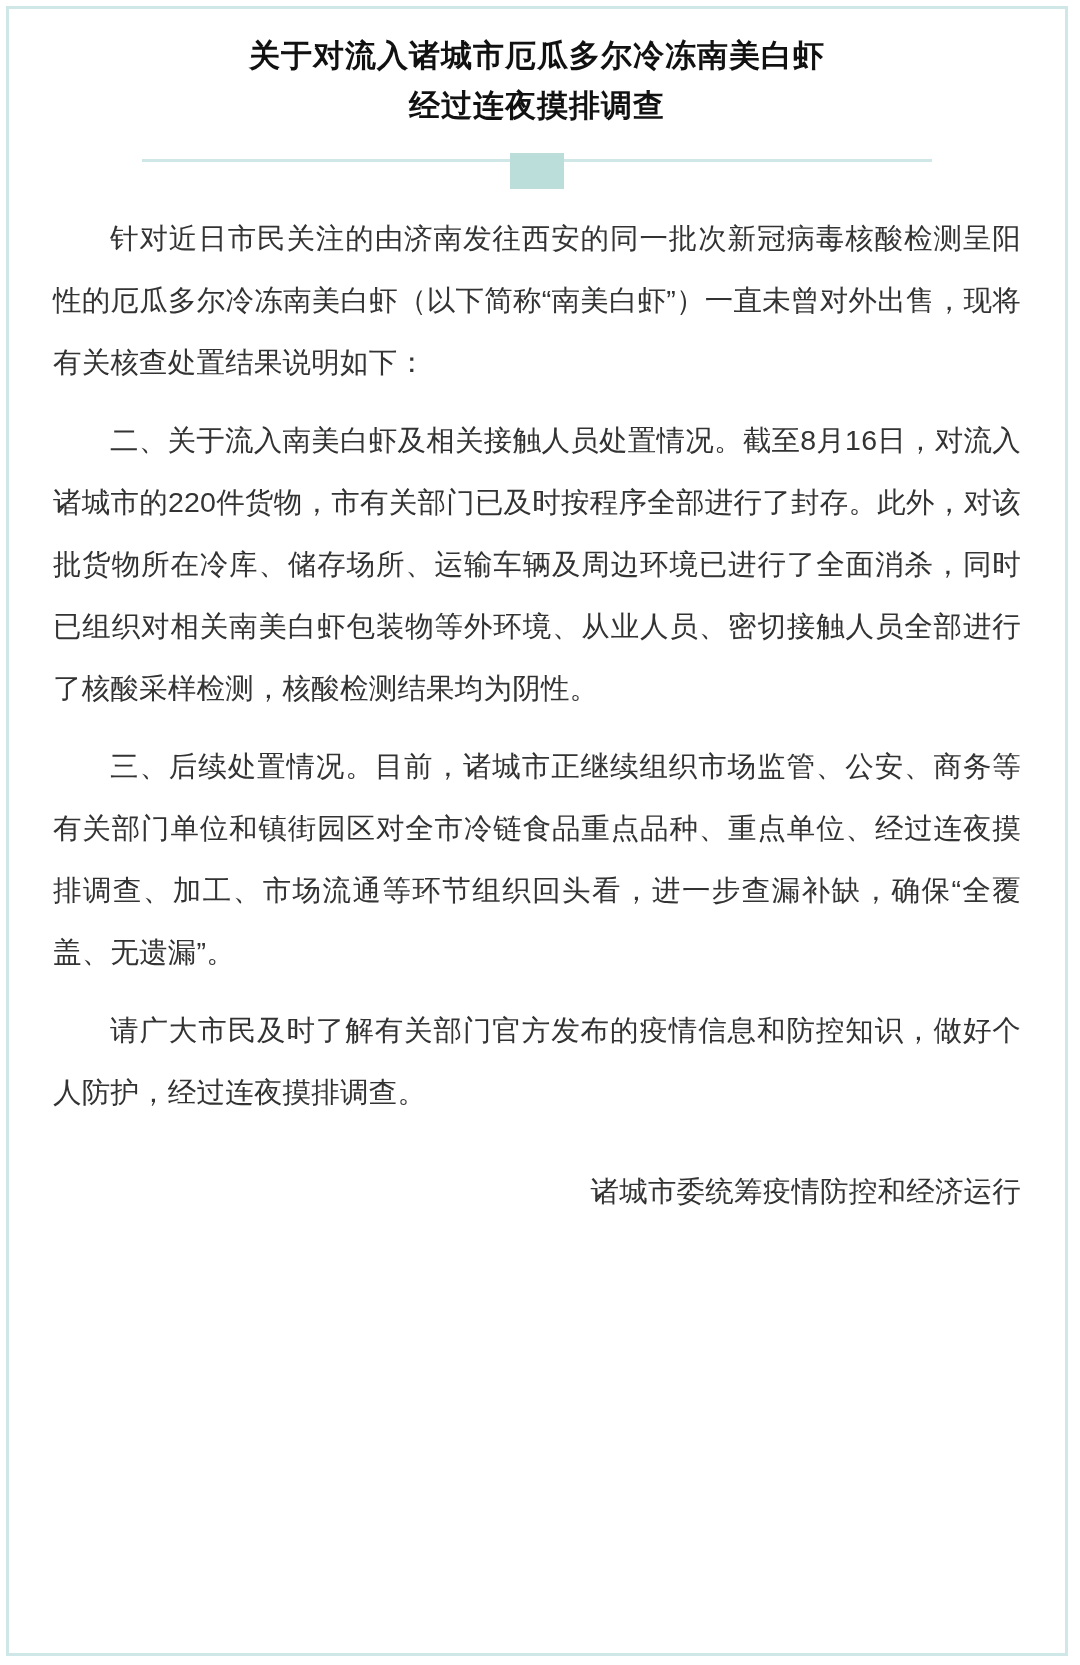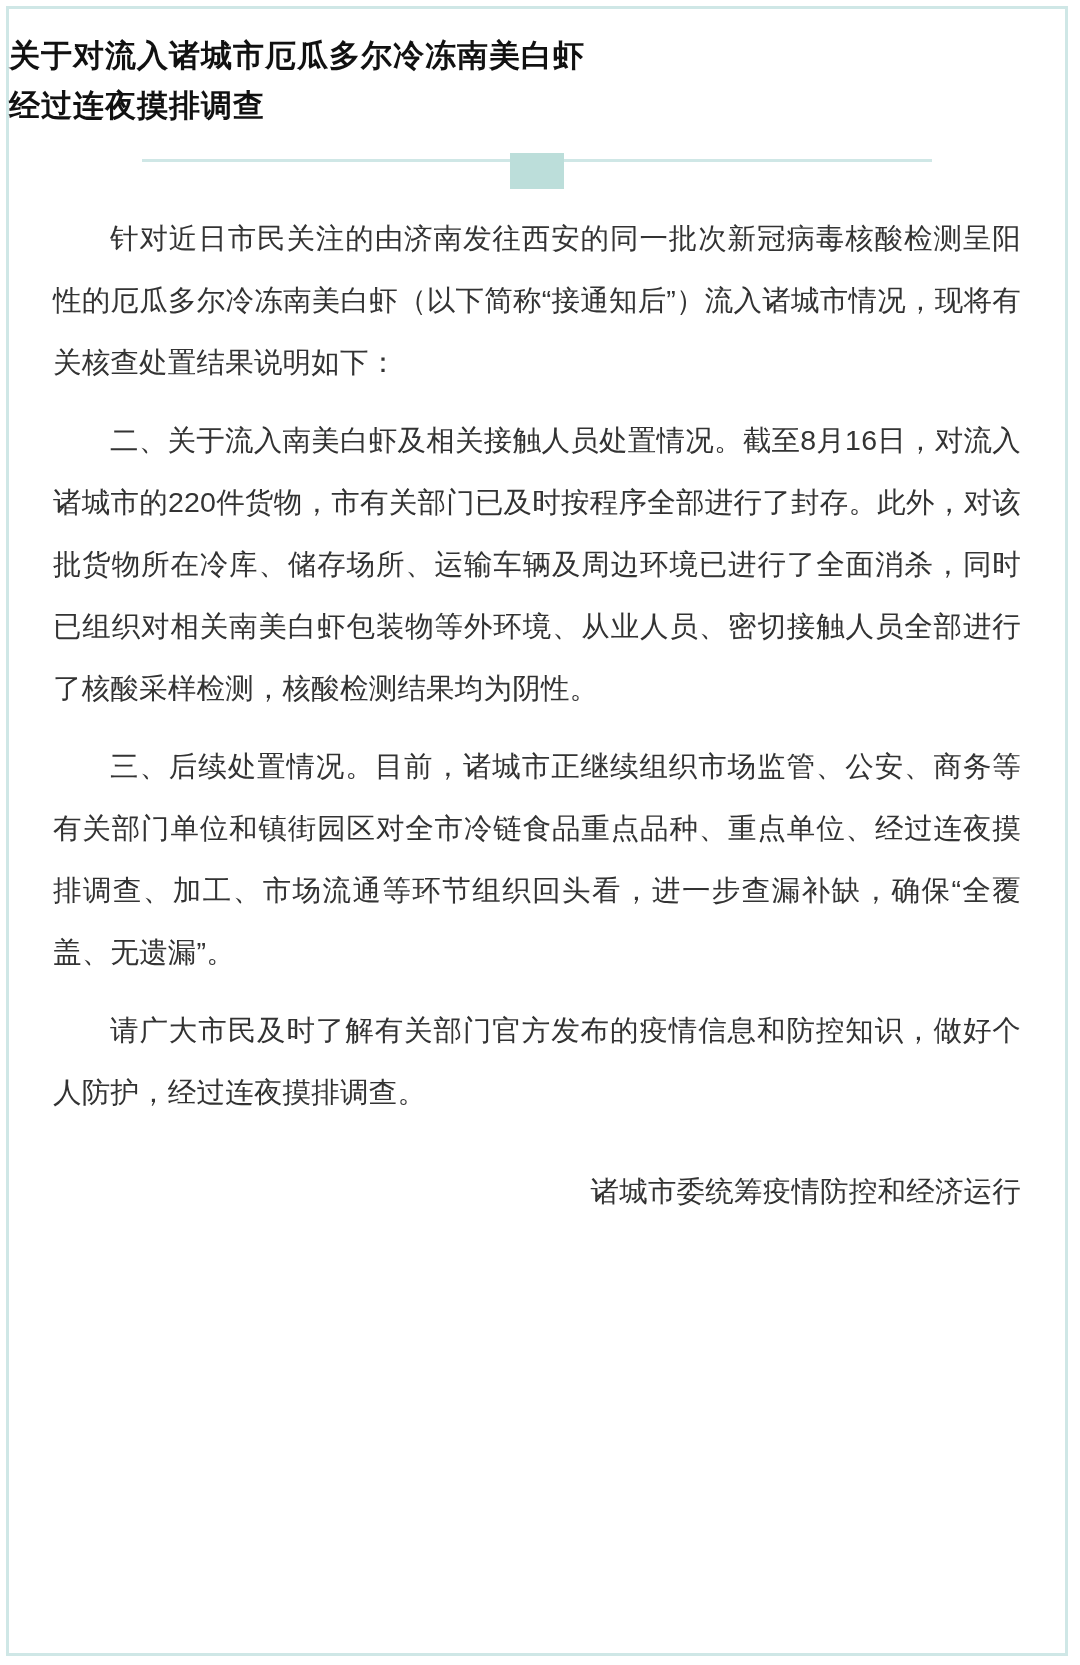--- a/index.html
+++ b/index.html
@@ -33,21 +33,21 @@
     left: 0;
     top: 0;
     width: 100%;
     height: 100%;
     padding: 0;
     box-sizing: border-box;
   }
 
   
   .title-block {
-    text-align: left;
+    text-align: center;
     padding-top: 22px;
   }
   .title-line {
     font-size: 31px;
     font-weight: 700;
     letter-spacing: 1px;
     line-height: 50px;
     color: #111111;
   }
 
@@ -116,21 +116,21 @@
       <div class="title-line">关于对流入诸城市厄瓜多尔冷冻南美白虾</div>
       <div class="title-line">经过连夜摸排调查</div>
     </div>
 
     <div class="divider-wrap">
       <div class="divider-line"></div>
       <div class="divider-block"></div>
     </div>
 
     <div class="body-block">
-      <p class="para">针对近日市民关注的由济南发往西安的同一批次新冠病毒核酸检测呈阳性的厄瓜多尔冷冻南美白虾（以下简称“接通知后”）流入诸城市情况，现将有关核查处置结果说明如下：</p>
+      <p class="para">针对近日市民关注的由济南发往西安的同一批次新冠病毒核酸检测呈阳性的厄瓜多尔冷冻南美白虾（以下简称“南美白虾”）一直未曾对外出售，现将有关核查处置结果说明如下：</p>
       <p class="para">二、关于流入南美白虾及相关接触人员处置情况。截至8月16日，对流入诸城市的220件货物，市有关部门已及时按程序全部进行了封存。此外，对该批货物所在冷库、储存场所、运输车辆及周边环境已进行了全面消杀，同时已组织对相关南美白虾包装物等外环境、从业人员、密切接触人员全部进行了核酸采样检测，核酸检测结果均为阴性。</p>
       <p class="para">三、后续处置情况。目前，诸城市正继续组织市场监管、公安、商务等有关部门单位和镇街园区对全市冷链食品重点品种、重点单位、经过连夜摸排调查、加工、市场流通等环节组织回头看，进一步查漏补缺，确保“全覆盖、无遗漏”。</p>
       <p class="para">请广大市民及时了解有关部门官方发布的疫情信息和防控知识，做好个人防护，经过连夜摸排调查。</p>
     </div>
 
     <div class="sign-block">
       <div class="sign-line">诸城市委统筹疫情防控和经济运行</div>
 
     </div>
 

